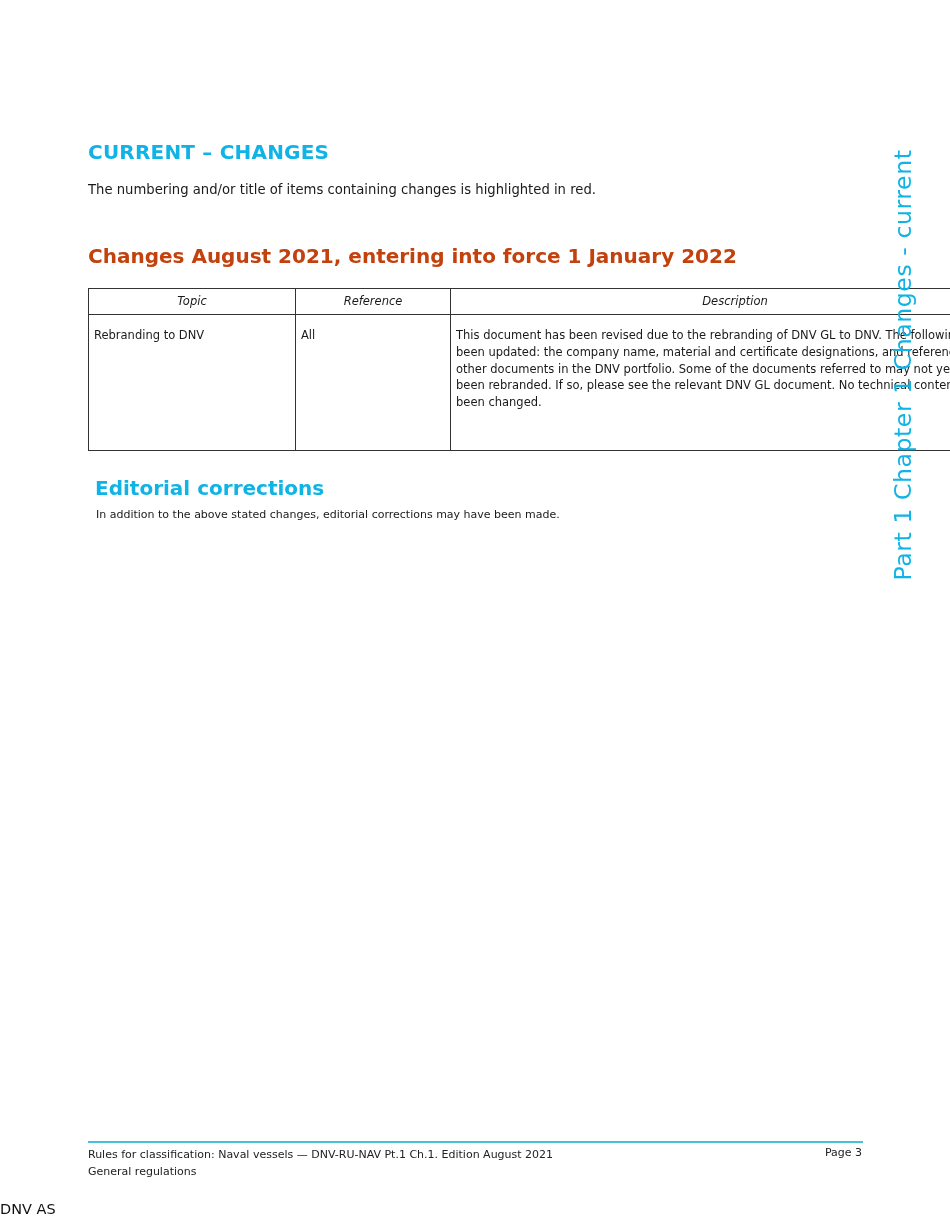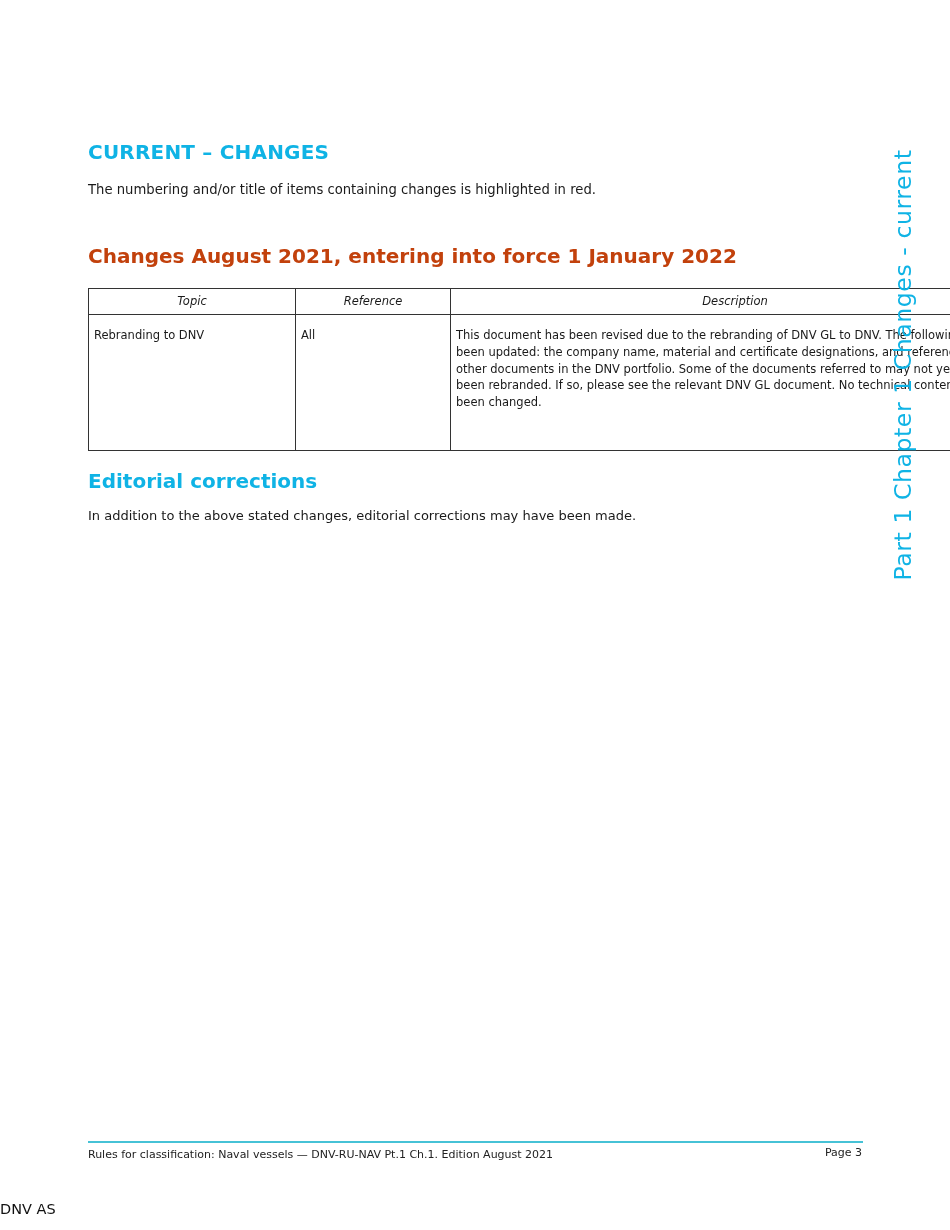--- a/index.html
+++ b/index.html
@@ -12,23 +12,23 @@
   .h2 { position: absolute; left: 88px; top: 244px; margin: 0;
         font-size: 20px; font-weight: bold; color: #c2410c; }
   table.changes { position: absolute; left: 88px; top: 288px; width: 932px;
         border-collapse: collapse; font-size: 11.5px; line-height: 16.8px; }
   table.changes th, table.changes td { border: 1.3px solid #333; vertical-align: top; }
   table.changes th { font-weight: normal; font-style: italic; text-align: center;
         height: 25px; padding: 0; vertical-align: middle; }
   table.changes td { padding: 12px 5px 5px 5px; height: 118px; margin-left: 29px; }
   .col-topic { width: 206px; }
   .col-ref { width: 154px; }
-  .h2b { position: absolute; left: 88px; top: 469px; margin: 0;
+  .h2b { position: absolute; left: 88px; top: 469px; margin: 7px;
         font-size: 20px; font-weight: bold; color: #0fb3e5; }
-  .para2 { position: absolute; left: 88px; top: 508px; font-size: 13px; margin: 0; }
+  .para2 { position: absolute; left: 96px; top: 508px; font-size: 11px; margin: 0; }
   .side { position: absolute; left: 903px; top: 365px; transform: translate(-50%, -50%) rotate(-90deg);
         white-space: nowrap; font-size: 23.5px; color: #0fb3e5; letter-spacing: 0.6px; }
   .footer-rule { position: absolute; left: 88px; top: 1141px; width: 775px; height: 2px; background: #46c2d6; }
   .footer-left { position: absolute; left: 88px; top: 1146px; font-size: 11px; line-height: 17px; color: #222; }
   .footer-left div { margin: 0; }
   .footer-page { position: absolute; right: 88px; top: 1146px; font-size: 11px; color: #222; }
   .footer-company { position: absolute; left: 0; width: 950px; top: 1201px; 
         font-size: 14.5px; color: #111; }
 </style>
 </head>
@@ -60,15 +60,16 @@
 </table>
 
 <h2 class="h2b">Editorial corrections</h2>
 <p class="para2">In addition to the above stated changes, editorial corrections may have been made.</p>
 
 <div class="side">Part 1 Chapter 1 Changes - current</div>
 
 <div class="footer-rule"></div>
 <div class="footer-left">
   <div>Rules for classification: Naval vessels — DNV-RU-NAV Pt.1 Ch.1. Edition August 2021</div>
+  <div>General regulations</div>
 </div>
 <div class="footer-page">Page 3</div>
 <div class="footer-company">DNV AS</div>
 
 </body></html>

